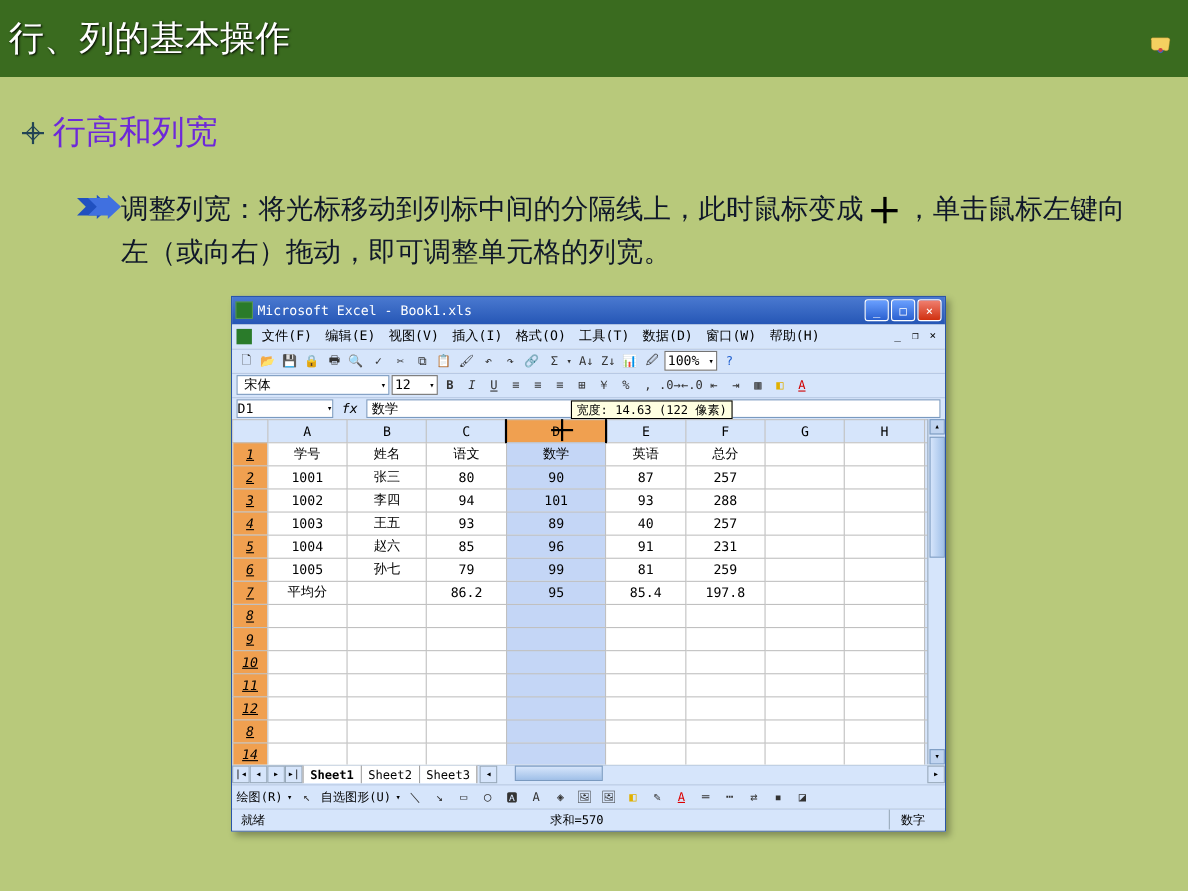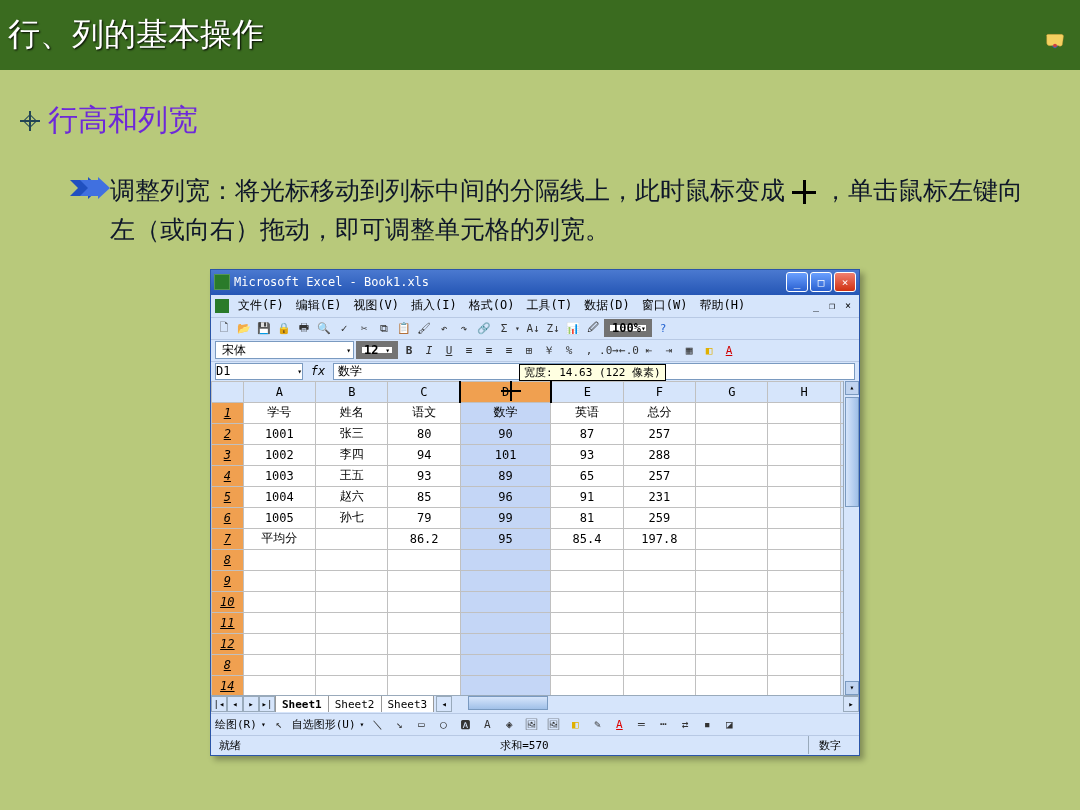--- a/index.html
+++ b/index.html
@@ -29,21 +29,21 @@
   .menubar { height:22px; background:#d6e5fb; display:flex; align-items:center; padding:0 4px; gap:6px; color:#000; font-size:12px; }
   .menubar .appicon { width:14px; height:14px; background:#2a7b2a; display:inline-block; }
   .menubar span.m { padding:1px 3px; }
   .menubar .right-x { margin-left:auto; display:flex; gap:2px; }
   .rx { width:14px; height:14px; color:#000; display:flex; align-items:center; justify-content:center; font-size:10px; }
   .toolbar { height:22px; background:#d6e5fb; display:flex; align-items:center; padding:0 4px; gap:2px; border-top:1px solid #b8c9e4; }
   .tbtn { width:18px; height:18px; display:flex; align-items:center; justify-content:center; font-size:11px; color:#333; }
   .tdrop { width:7px; font-size:8px; color:#333; }
   .tbar2 { height:22px; background:#d6e5fb; display:flex; align-items:center; padding:0 4px; gap:2px; border-top:1px solid #b8c9e4; }
   .fontbox { border:1px solid #7a9ac0; background:#fff; height:18px; width:139px; padding:0 2px 0 6px; display:flex; align-items:center; justify-content:space-between; }
-  .sizebox { border:6px solid #737373; background:#fff; height:18px; width:42px; padding:0 2px; display:flex; align-items:center; justify-content:space-between;font-weight:bold; }
+  .sizebox { border:1px solid #737373; background:#fff; height:18px; width:42px; padding:0 2px; display:flex; align-items:center; justify-content:space-between; }
   .namebox-row { height:20px; background:#d6e5fb; display:flex; align-items:center; border-top:1px solid #b8c9e4; }
   .namebox { border:1px solid #7a9ac0; background:#fff; width:88px; height:17px; margin-left:4px; padding:0 0; display:flex; align-items:center; justify-content:space-between; }
   .fx { width:30px; display:flex; align-items:center; justify-content:center; font-style:italic; }
   .fbar { background:#fff; border:1px solid #7a9ac0; height:17px; flex:1; margin-right:4px; padding:0 4px; display:flex; align-items:center; position:relative; }
   .tooltip { position:absolute; top:0; left:185px; background:#ffffe1; border:1px solid #000; font-size:11px; padding:1px 4px; height:17px; display:flex; align-items:center; white-space:nowrap; }
   .grid-wrap { background:#fff; position:relative; }
   table.sheet { border-collapse:collapse; width:100%; table-layout:fixed; }
   table.sheet th, table.sheet td { border:1px solid #c0c0c0; height:21px; font-size:12px; text-align:center; font-weight:normal; }
   th.colh { background:#d6e5fb; color:#000; }
   th.rowh { background:#f0a050; color:#000; width:28px; font-style:italic; text-decoration:underline; }
@@ -263,21 +263,21 @@
               <td></td>
               <td></td>
               <td style="background:#d6e5fb"></td>
             </tr>
             <tr>
               <th class="rowh">4</th>
               <td>1003</td>
               <td>王五</td>
               <td>93</td>
               <td class="selcol">89</td>
-              <td>65</td>
+              <td>40</td>
               <td>257</td>
               <td></td>
               <td></td>
               <td style="background:#d6e5fb"></td>
             </tr>
             <tr>
               <th class="rowh">5</th>
               <td>1004</td>
               <td>赵六</td>
               <td>85</td>

